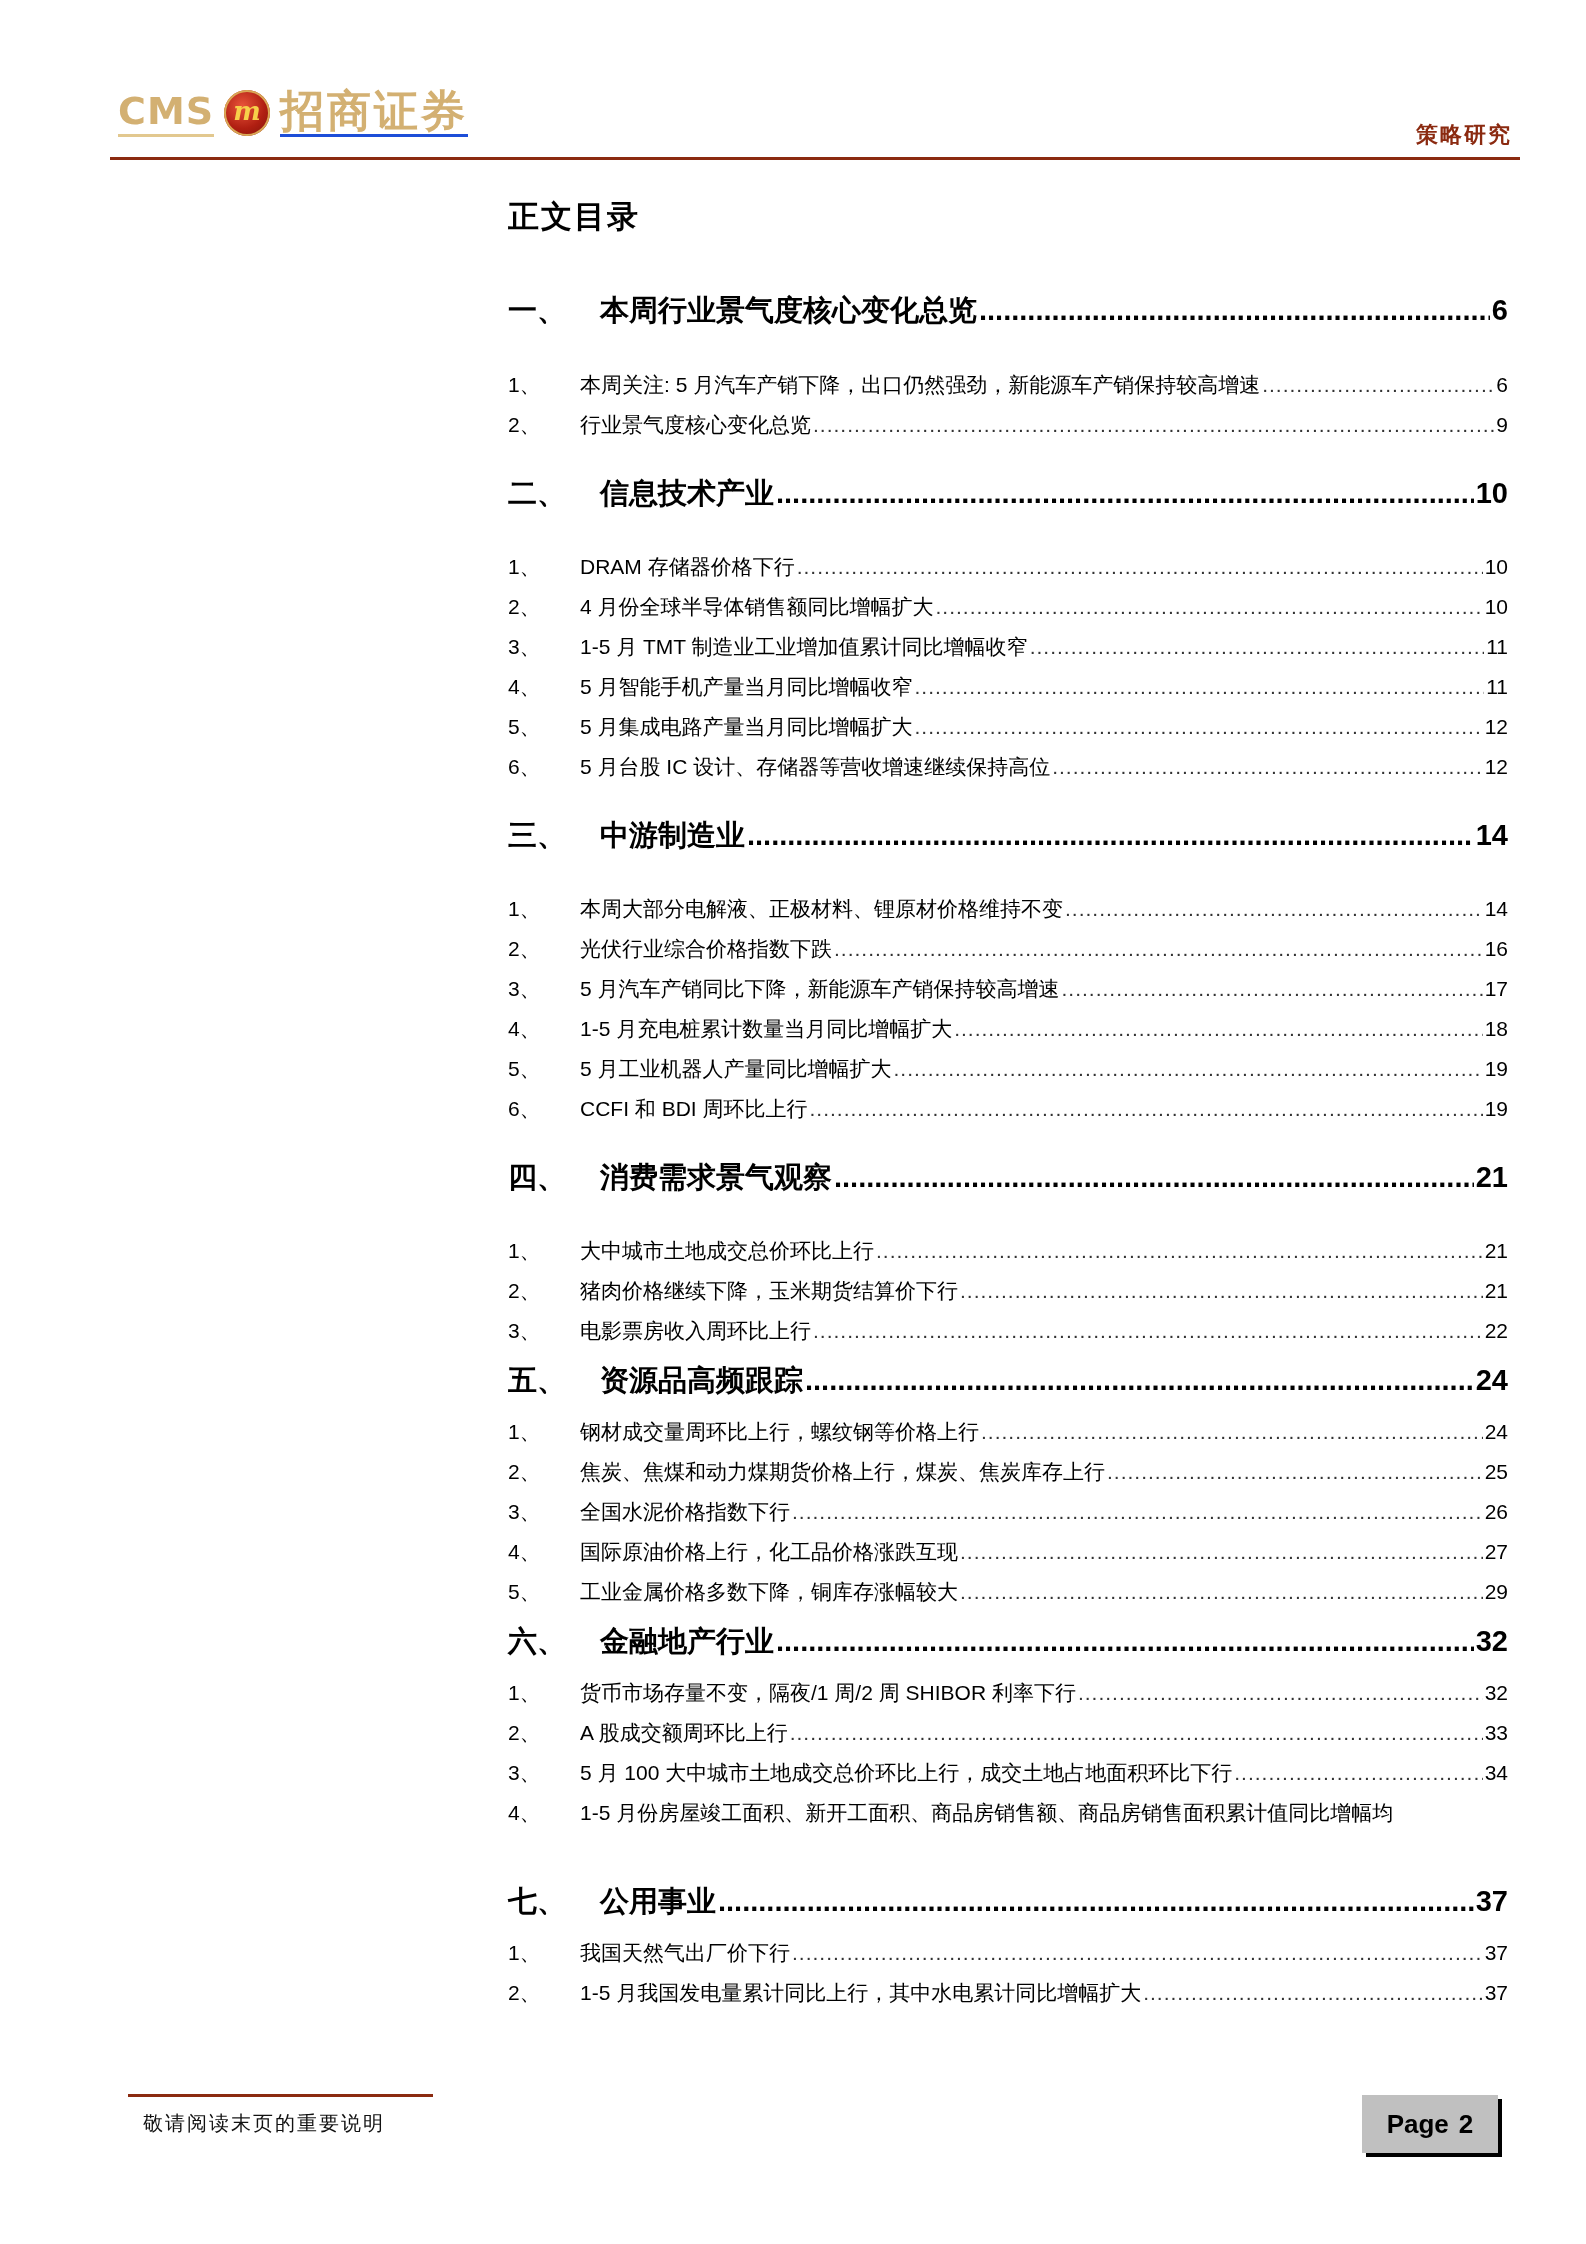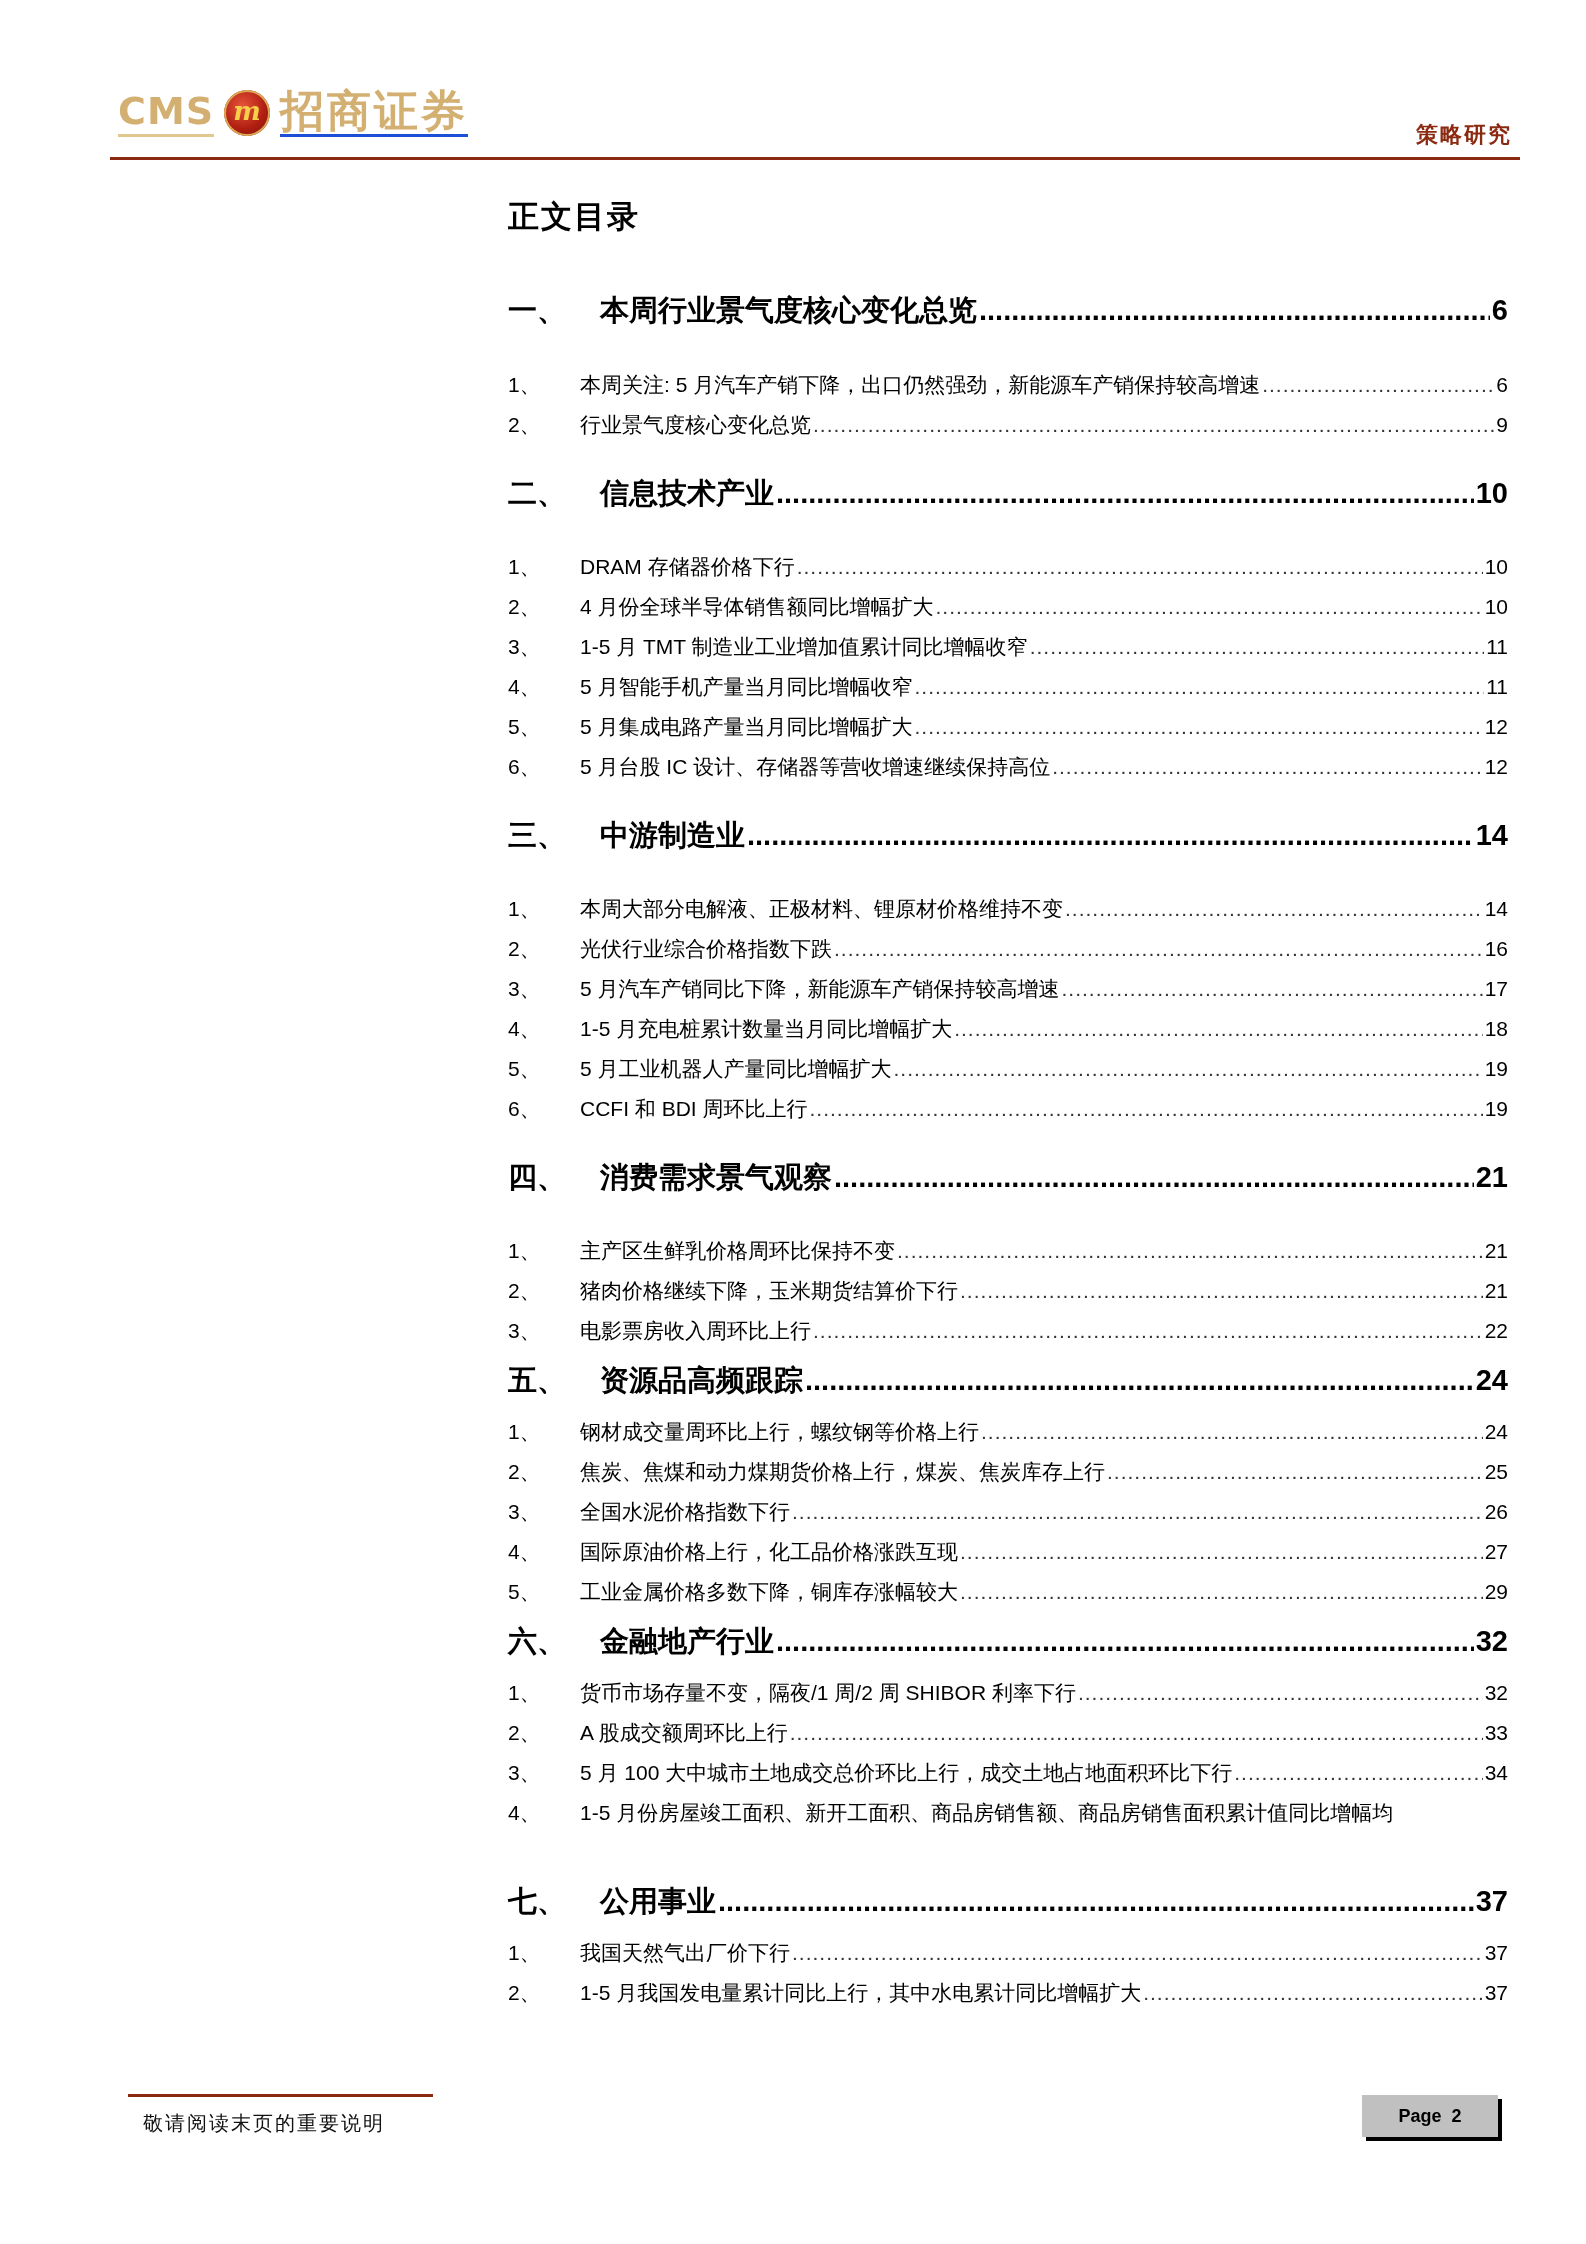--- a/index.html
+++ b/index.html
@@ -33,21 +33,21 @@
 
   .wrap-row { position: absolute; left: 0; width: 1000px; font-size: 21px; }
   .wrap-row .line1 { display: flex; white-space: nowrap; }
   .wrap-row .line1 .num { width: 72px; }
   .wrap-row .line2 { margin-top: 15px; white-space: nowrap; }
   .wrap-row .line2 .cont { margin-right: 14px; }
 
   
   .footer-line { position: absolute; left: 128px; top: 2094px; width: 305px; height: 3px; background: #8b2a10; }
   .footer-note { position: absolute; left: 143px; top: 2110px; font-family: Liberation Sans, sans-serif; font-size: 20px; color: #111; letter-spacing: 2px; }
-  .page-badge { position: absolute; left: 1362px; top: 2095px; width: 136px; height: 42px; background: #c0c0c0; box-shadow: 4px 4px 0 #000; display: flex; align-items: center; justify-content: center; font-size: 18px; font-weight: bold; }
+  .page-badge { position: absolute; left: 1362px; top: 2095px; width: 136px; height: 58px; background: #c0c0c0; box-shadow: 4px 4px 0 #000; display: flex; align-items: center; justify-content: center; font-size: 26px; font-weight: bold; }
   .page-badge span + span { margin-left: 10px; }
 </style>
 </head>
 <body>
 
 <div class="logo">
   <span class="logo-cms">CMS</span>
   <span class="logo-ball">
       <span>m</span>
     </span>
@@ -166,21 +166,21 @@
   </div>
 
   <div class="row sec" style="top:1158px">
     <span class="num">四、</span>
     <span class="label">消费需求景气观察</span>
     <span class="dots"></span>
     <span class="page">21</span>
   </div>
   <div class="row sub" style="top:1237px">
     <span class="num">1、</span>
-    <span class="label">主产区生鲜乳价格周环比保持不变</span>
+    <span class="label">大中城市土地成交总价环比上行</span>
     <span class="dots"></span>
     <span class="page">21</span>
   </div>
   <div class="row sub" style="top:1277px">
     <span class="num">2、</span>
     <span class="label">猪肉价格继续下降，玉米期货结算价下行</span>
     <span class="dots"></span>
     <span class="page">21</span>
   </div>
   <div class="row sub" style="top:1317px">

